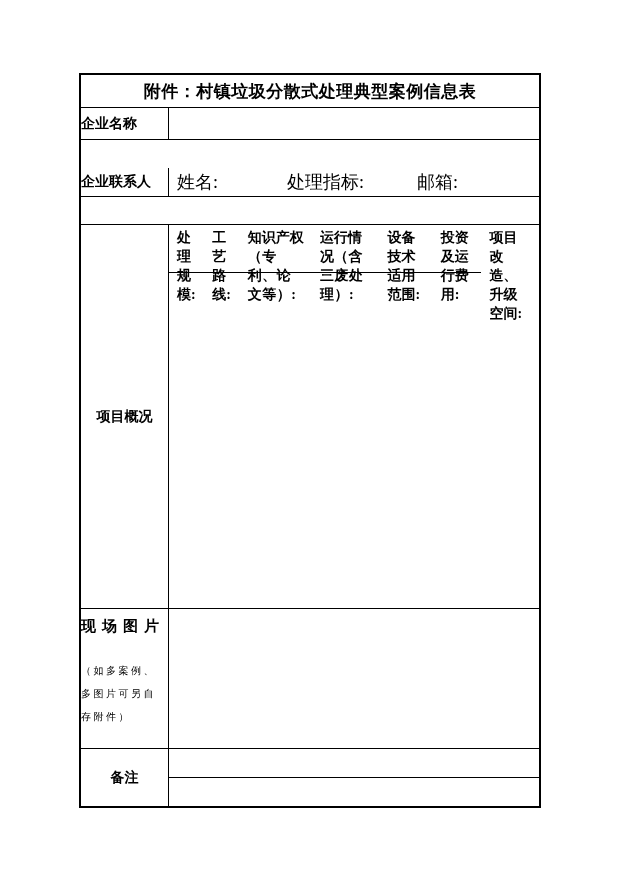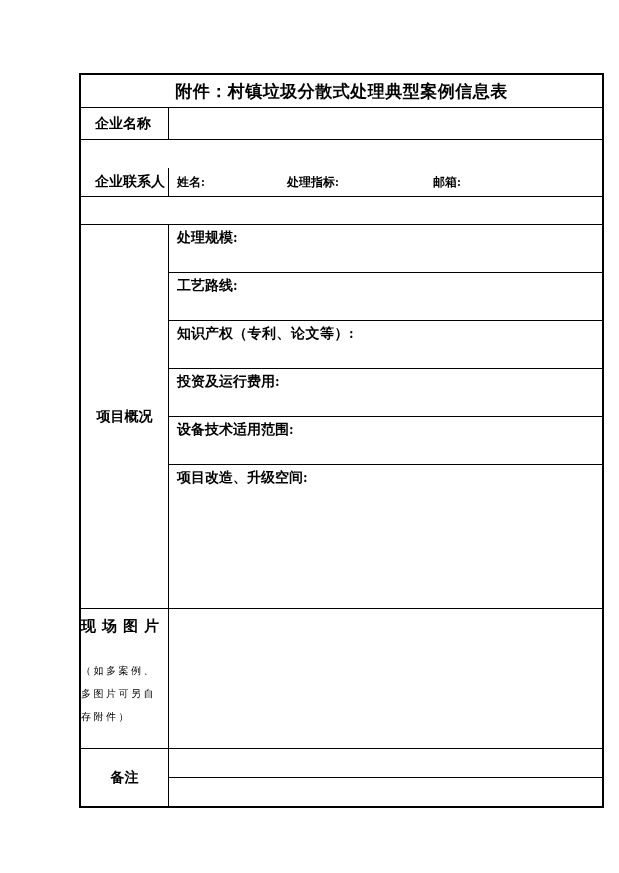--- a/index.html
+++ b/index.html
@@ -12,21 +12,21 @@
     position: relative;
     width: 619px;
     height: 873px;
     background: #ffffff;
     overflow: hidden;
   }
   .form-table {
     position: absolute;
     left: 79px;
     top: 73px;
-    width: 525px;
+    width: 462px;
     border: 2px solid #000000;
     background: #ffffff;
   }
   .row { display: flex; border-bottom: 1px solid #000000; }
   .row:last-child { border-bottom: none; }
 
   .title-row {
     height: 33px;
     align-items: center;
     justify-content: center;
@@ -42,47 +42,47 @@
   .label-col {
     width: 88px;
     flex-shrink: 0;
     border-right: 1px solid #000000;
     font-weight: bold;
     font-size: 14px;
   }
   .label-left {
     display: flex;
     align-items: center;
-    padding-left: 14px;
+    padding-left: 0;
   }
   .label-center {
     display: flex;
     align-items: center;
     justify-content: center;
   }
   .value-cell { flex: 1 1 auto; position: relative; }
 
   .r-company { height: 32px; }
   .r-contact { height: 29px; margin-top: 28px; }
   .r-project { height: 28px; }
 
   .contact-cell span {
     position: absolute;
     top: 50%;
     transform: translateY(-50%);
-    font-size: 12px;
-    font-weight: bold;
+    font-size: 18px;
+    font-weight: normal;
     white-space: nowrap;
   }
   .contact-f0 { left: 8px; }
   .contact-f1 { left: 118px; }
-  .contact-f2 { left: 264px; }
+  .contact-f2 { left: 248px; }
 
   .r-overview { height: 384px; }
-  .overview-col { flex: 1 1 auto; display: flex; flex-direction: column; }
+  .overview-col { flex: 1 1 auto; display: flex; flex-direction: row; }
   .ov-row {
     height: 48px;
     border-bottom: 1px solid #000000;
     padding: 3px 8px 0 8px;
   }
   .ov-row:last-child { border-bottom: none; }
   .ov-label { font-size: 14px; font-weight: bold; }
   .ov-note  { font-size: 14px; font-weight: 600; letter-spacing: 0.5px; }
 
   .r-photos { height: 140px; }
@@ -144,27 +144,30 @@
 
         <div class="ov-row">
           <span class="ov-label">工艺路线:</span><span class="ov-note"></span><span class="ov-label"></span>
         </div>
 
 
         <div class="ov-row">
           <span class="ov-label">知识产权</span><span class="ov-note">（专利、论文等）</span><span class="ov-label">:</span>
         </div>
 
-
         <div class="ov-row">
-          <span class="ov-label">投资及运行费用:</span><span class="ov-note"></span><span class="ov-label"></span>
+          <span class="ov-label">运行情况</span><span class="ov-note">（含三废处理）</span><span class="ov-label">:</span>
         </div>
 
         <div class="ov-row">
           <span class="ov-label">设备技术适用范围:</span><span class="ov-note"></span><span class="ov-label"></span>
+        </div>
+
+        <div class="ov-row">
+          <span class="ov-label">投资及运行费用:</span><span class="ov-note"></span><span class="ov-label"></span>
         </div>
 
         <div class="ov-row">
           <span class="ov-label">项目改造、升级空间:</span><span class="ov-note"></span><span class="ov-label"></span>
         </div>
 
       </div>
     </div>
 
     <div class="row r-photos">

